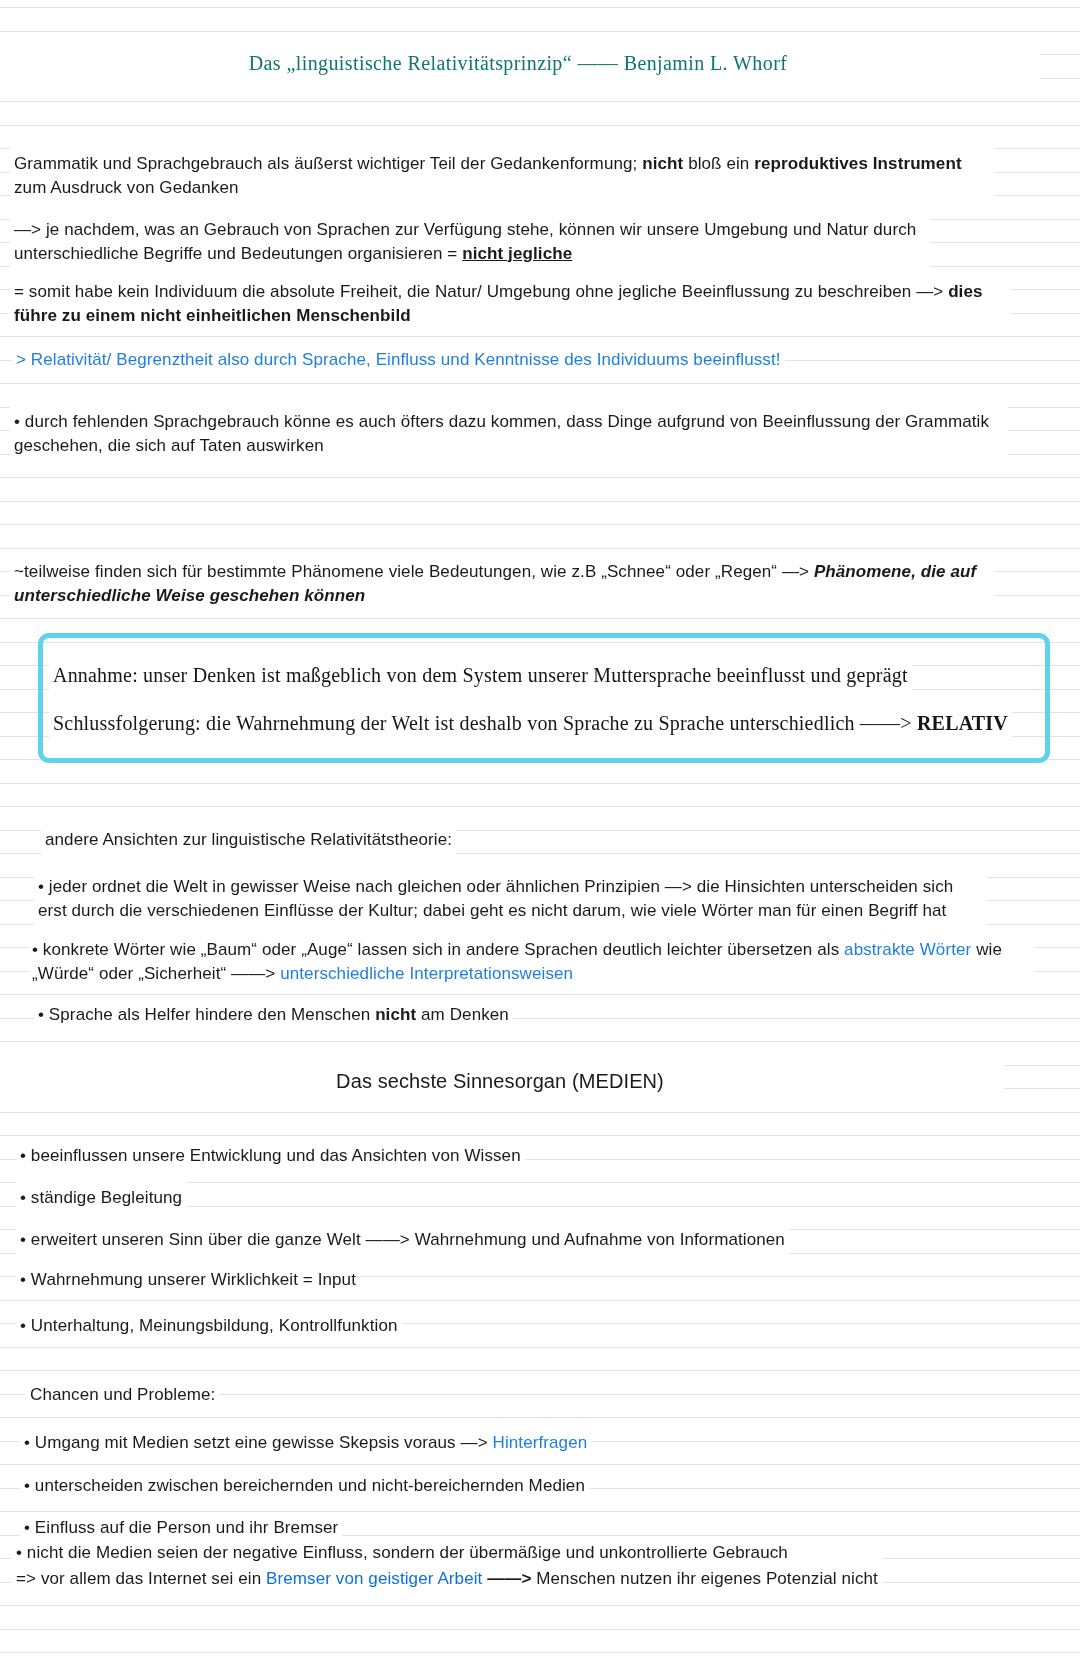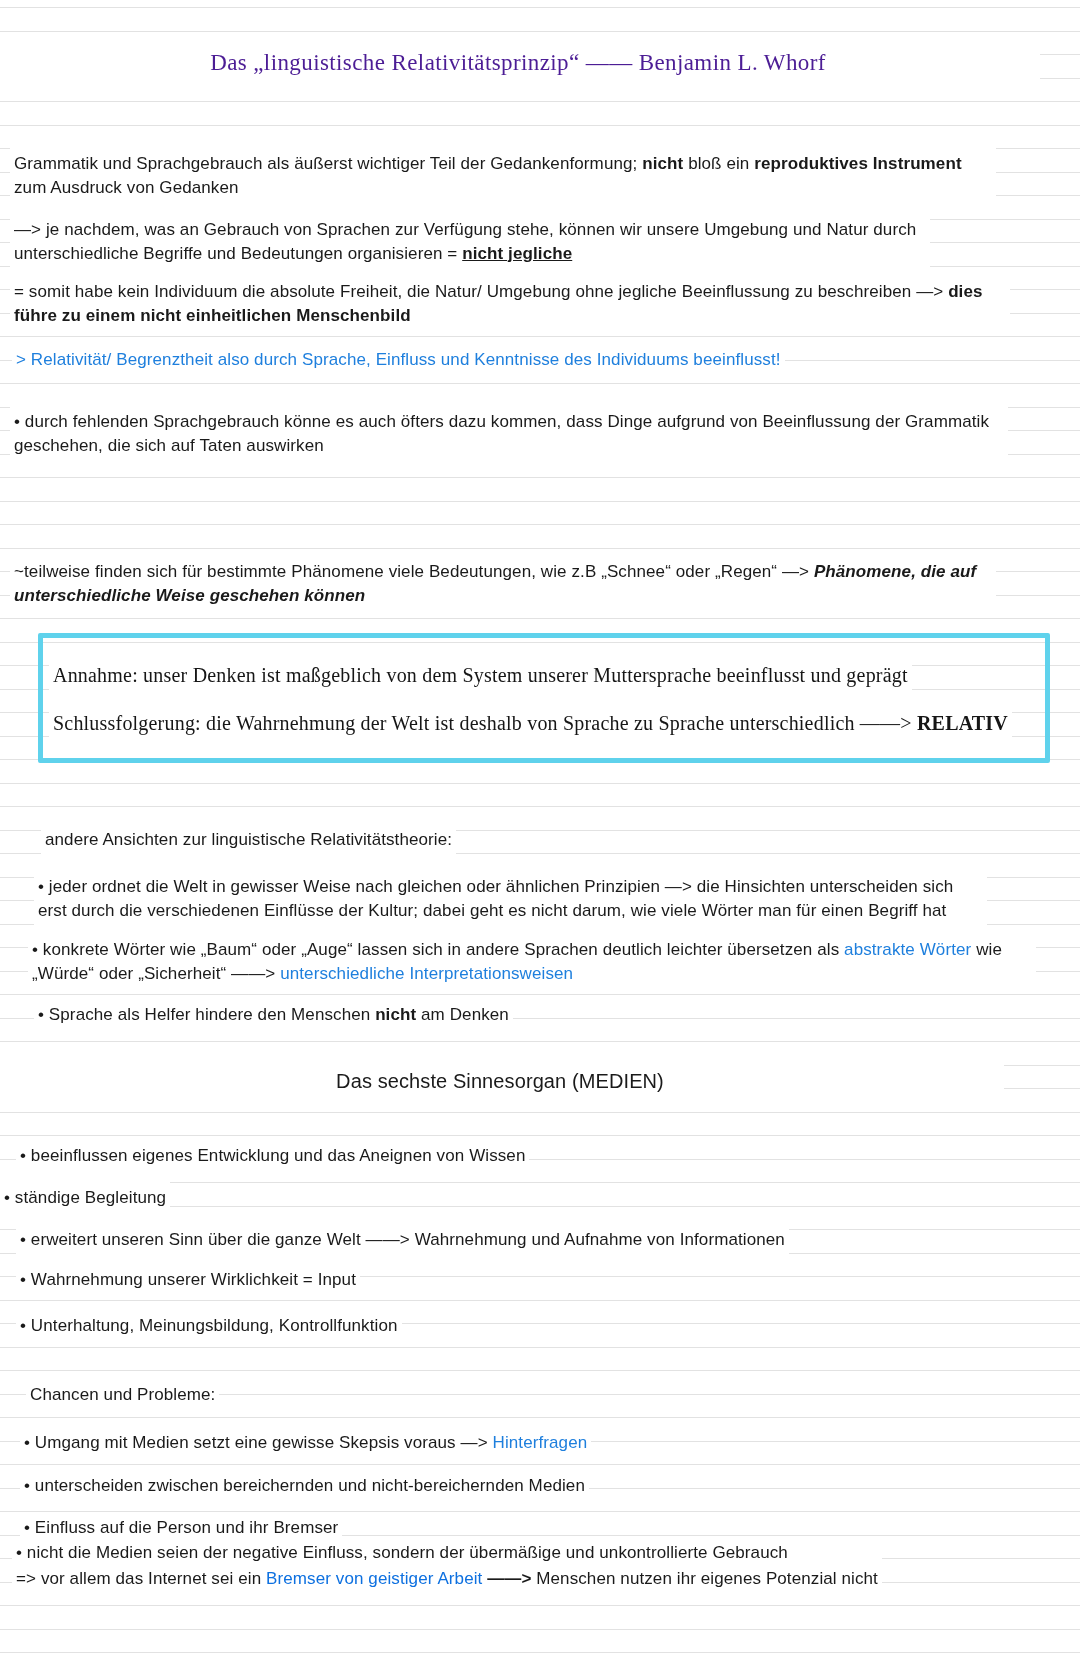--- a/index.html
+++ b/index.html
@@ -28,42 +28,42 @@
     font-size:17px;
     line-height:23.5px;
     background:#fff;
     box-shadow:0 0 0 4px #fff;
     letter-spacing:0.1px;
   }
   .serif{font-family:"Liberation Serif","DejaVu Serif",serif;}
   .title{
     top:48px;left:0;width:1036px;
     text-align:center;
-    font-size:23px;line-height:30px;
+    font-size:20px;line-height:30px;
     letter-spacing:0.4px;
-    color:#4c1d95;
+    color:#0f766e;
     font-weight:normal;margin:0;
   }
   .h2{
     top:1066px;left:0;width:1000px;
     text-align:center;
     font-size:20px;line-height:30px;
     font-weight:normal;margin:0;
   }
   b{font-weight:bold;}
   .u{text-decoration:underline;}
   .bi{font-weight:bold;font-style:italic;}
   .blue{color:#1e7fdd;}
   .blueb{color:#0d70e0;font-weight:normal;}
   .hbox{
     position:absolute;
     top:633px;left:38px;
     width:1002px;height:120px;
     border:5px solid #5fd2ec;
-    border-radius:2px;
+    border-radius:11px;
     z-index:1;
     background:transparent;
   }
   .hbox .blk{
     font-family:"Liberation Serif","DejaVu Serif",serif;
     font-size:20px;line-height:26px;
     letter-spacing:0.2px;
     color:#161616;
   }
 </style>
@@ -95,22 +95,22 @@
   <p class="blk" style="top:811px;left:45px;"><span>andere Ansichten zur linguistische Relativitätstheorie:</span></p>
 
   <p class="blk" style="top:858px;left:38px;max-width:945px;"><span>• jeder ordnet die Welt in gewisser Weise nach gleichen oder ähnlichen Prinzipien —&gt; die Hinsichten unterscheiden sich erst durch die verschiedenen Einflüsse der Kultur; dabei geht es nicht darum, wie viele Wörter man für einen Begriff hat</span></p>
 
   <p class="blk" style="top:921px;left:32px;max-width:1000px;"><span>• konkrete Wörter wie „Baum“ oder „Auge“ lassen sich in andere Sprachen deutlich leichter übersetzen als </span><span class="blue">abstrakte Wörter</span><span> wie „Würde“ oder „Sicherheit“ ——&gt; </span><span class="blue">unterschiedliche Interpretationsweisen</span></p>
 
   <p class="blk" style="top:986px;left:38px;"><span>• Sprache als Helfer hindere den Menschen </span><b>nicht</b><span> am Denken</span></p>
 
   <h2 class="blk h2"><span>Das sechste Sinnesorgan (MEDIEN)</span></h2>
 
-  <p class="blk" style="top:1127px;left:20px;"><span>• beeinflussen eigenes Entwicklung und das Aneignen von Wissen</span></p>
-  <p class="blk" style="top:1169px;left:4px;"><span>• ständige Begleitung</span></p>
+  <p class="blk" style="top:1127px;left:20px;"><span>• beeinflussen unsere Entwicklung und das Ansichten von Wissen</span></p>
+  <p class="blk" style="top:1169px;left:20px;"><span>• ständige Begleitung</span></p>
   <p class="blk" style="top:1211px;left:20px;"><span>• erweitert unseren Sinn über die ganze Welt ——&gt; Wahrnehmung und Aufnahme von Informationen</span></p>
   <p class="blk" style="top:1251px;left:20px;"><span>• Wahrnehmung unserer Wirklichkeit = Input</span></p>
   <p class="blk" style="top:1297px;left:20px;"><span>• Unterhaltung, Meinungsbildung, Kontrollfunktion</span></p>
 
   <p class="blk" style="top:1366px;left:30px;"><span>Chancen und Probleme:</span></p>
 
   <p class="blk" style="top:1414px;left:24px;"><span>• Umgang mit Medien setzt eine gewisse Skepsis voraus —&gt; </span><span class="blue">Hinterfragen</span></p>
   <p class="blk" style="top:1457px;left:24px;"><span>• unterscheiden zwischen bereichernden und nicht-bereichernden Medien</span></p>
   <p class="blk" style="top:1499px;left:24px;"><span>• Einfluss auf die Person und ihr Bremser</span></p>
 

